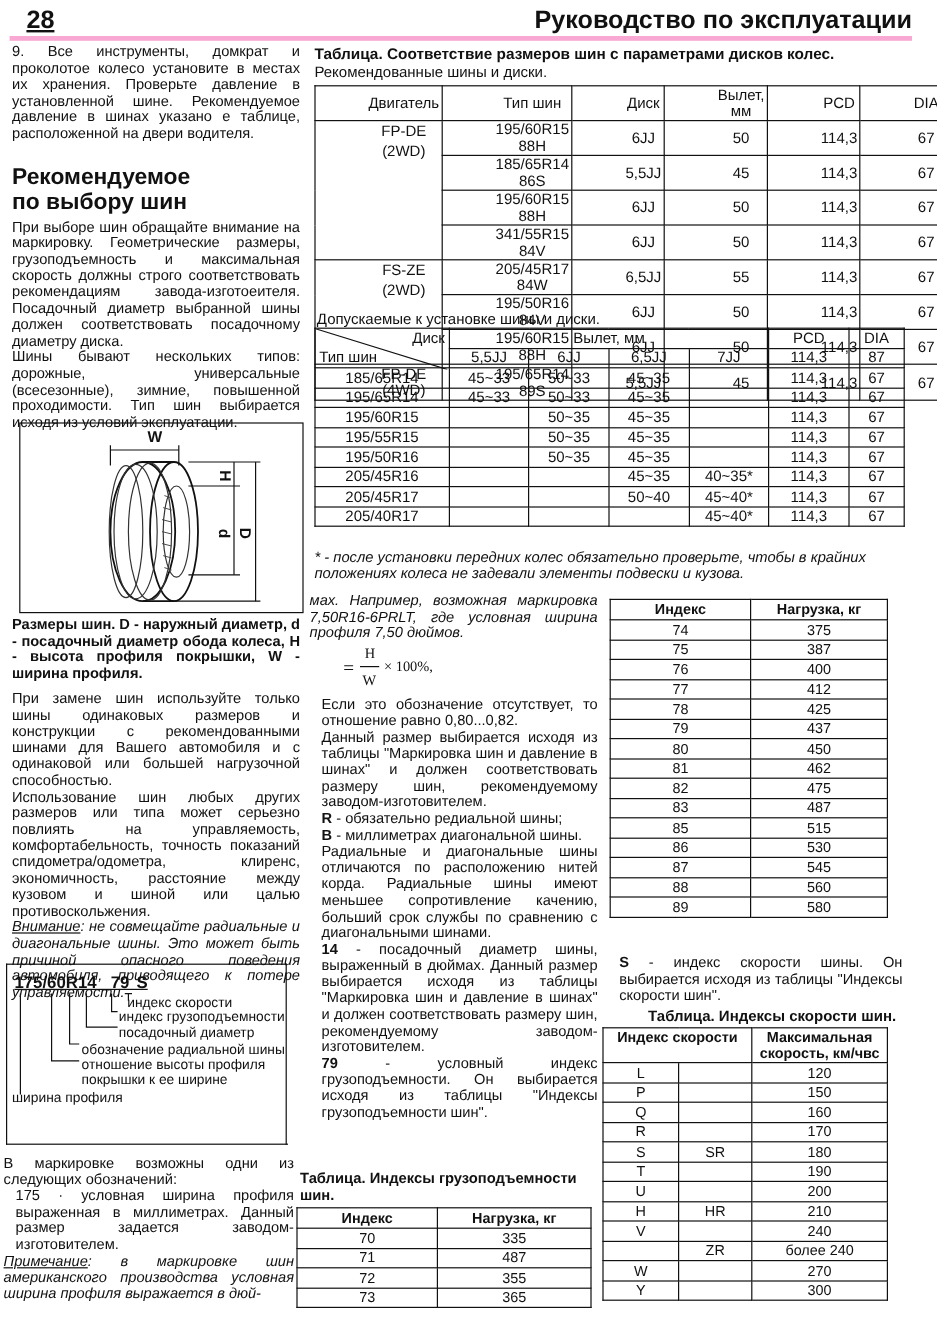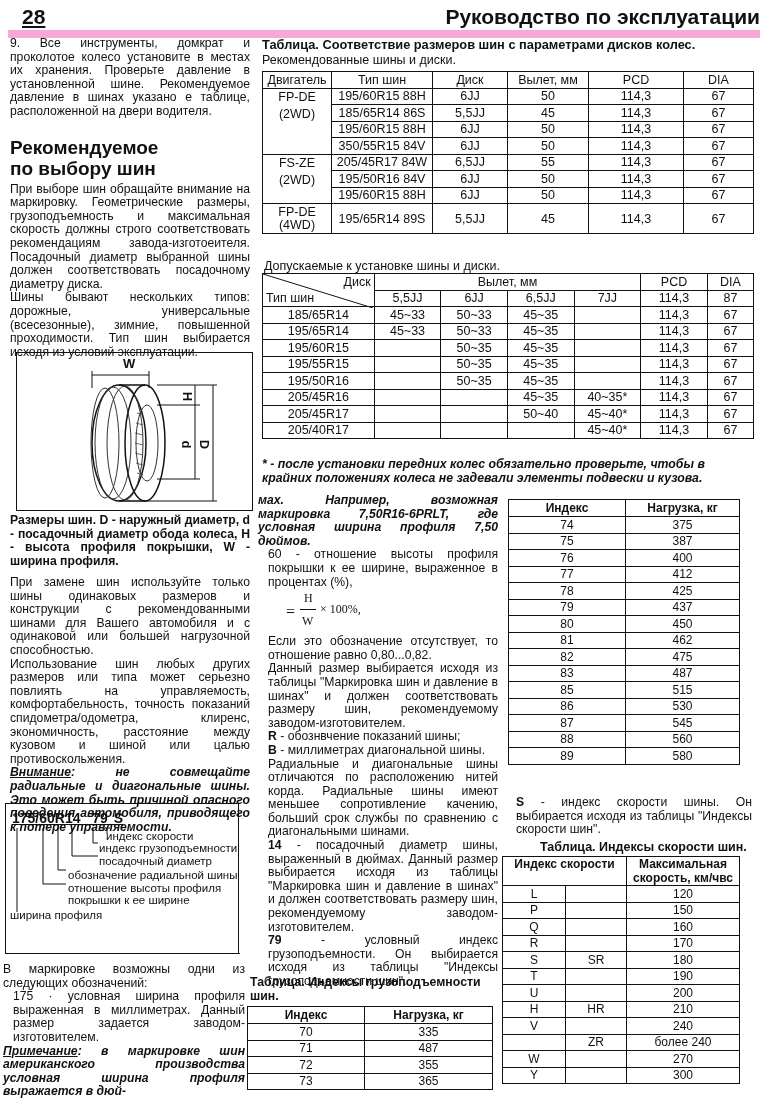--- a/index.html
+++ b/index.html
@@ -1,33 +1,33 @@
 <!DOCTYPE html>
 <html><head>
 <meta charset="utf-8">
 <style>
   html, body { margin: 0; padding: 0; background: #fff; }
   body { width: 781px; height: 1103px; position: relative; overflow: hidden; color: #111;
          font-family: "Liberation Sans", "DejaVu Sans", sans-serif; }
-  .header { position: absolute; left: 8px; top: 4px; width: 752px; height: 26px; border-bottom: 8px solid #f9a8d4; }
+  .header { position: absolute; left: 8px; top: 4px; width: 752px; height: 26px; border-bottom: 4px solid #f9a8d4; }
   .header .pnum { position: absolute; left: 14px; top: 1px; font-size: 21px; font-weight: bold; text-decoration: underline; }
   .header .ptitle { position: absolute; right: 0; top: 1px; font-size: 21px; font-weight: bold; }
   .col { position: absolute; font-size: 12.2px; line-height: 13.6px; }
   .left { left: 10px; width: 240px; }
   .mid { left: 258px; width: 240px; }
   p { margin: 0 0 0 0; text-align: justify; }
   .h2 { font-size: 19px; font-weight: bold; line-height: 21px; margin: 0; }
-  .it { font-style: italic; font-weight: bold; }
+  .it { font-style: italic; }
   .u { text-decoration: underline; }
   .b { font-weight: bold; }
   .ind { padding-left: 10px; }
   table { border-collapse: collapse; }
   td, th { border: 1.3px solid #111; text-align: center; padding: 0 2px; font-weight: normal; }
   .t1 { position: absolute; left: 262px; top: 71px; width: 492px; font-size: 12.5px; }
-  .t1 td { height: 15.5px; line-height: 14px; }
+  .t1 td { height: 15.5px; line-height: 14px; padding-left: 44px; }
   .t2 { position: absolute; left: 262px; top: 273px; width: 492px; font-size: 12.5px; }
   .t2 td { height: 15.5px; line-height: 14px; }
   .cap { position: absolute; font-size: 12.5px; line-height: 14px; }
   .tl { position: absolute; font-size: 12px; }
   .tl td { height: 15.5px; line-height: 14px; }
   .tl th { font-weight: bold; height: 16px; }
   .figbox { position: absolute; border: 1.5px solid #111; }
   .diag-cell { position: relative; }
   .mark-label { position: absolute; font-size: 11.5px; white-space: nowrap; }
 </style>
@@ -155,21 +155,21 @@
         <td>67</td>
   </tr>
   <tr>
     <td>195/60R15 88H</td>
         <td>6JJ</td>
         <td>50</td>
         <td>114,3</td>
         <td>67</td>
   </tr>
   <tr>
-    <td>350/55R15 84V</td>
+    <td>341/55R15 84V</td>
         <td>6JJ</td>
         <td>50</td>
         <td>114,3</td>
         <td>67</td>
   </tr>
   <tr>
     <td rowspan="3" style="vertical-align:top; line-height:17px;border-radius:11px;">FS-ZE (2WD)</td>
     <td>205/45R17 84W</td>
         <td>6,5JJ</td>
         <td>55</td>
@@ -295,31 +295,30 @@
         <td>45~40*</td>
         <td>114,3</td>
         <td>67</td>
       </tr>
 </tbody>
   </table>
 <div class="cap it" style="left:262px; top:458px; width:492px; font-size:12.3px; line-height:13.5px;">* - после установки передних колес обязательно проверьте, чтобы в крайних положениях колеса не задевали элементы подвески и кузова.</div>
 
 <div class="col mid" style="top:494px;">
   <p class="it">мах. Например, возможная маркировка 7,50R16-6PRLT, где условная ширина профиля 7,50 дюймов.</p>
-  <p class="ind">60 - отношение высоты профиля покрышки к ее ширине, выраженное в процентах (%),</p>
   <div style="position:relative; height:46px; font-family:'Liberation Serif', serif; font-size:12px;">
     <span style="position:absolute; left:28px; top:16px; font-size:16px;">=</span>
     <span style="position:absolute; left:46px; top:3px;">H</span>
     <span style="position:absolute; left:42px; top:20px; width:16px; border-top:1px solid #111;"></span>
     <span style="position:absolute; left:44px; top:26px;">W</span>
     <span style="position:absolute; left:62px; top:14px;">× 100%,</span>
   </div>
   <p class="ind">Если это обозначение отсутствует, то отношение равно 0,80...0,82.</p>
   <p class="ind">Данный размер выбирается исходя из таблицы "Маркировка шин и давление в шинах" и должен соответствовать размеру шин, рекомендуемому заводом-изготовителем.</p>
-  <p class="ind"><span class="b">R</span><span> - обознвчение показаний шины;</span></p>
+  <p class="ind"><span class="b">R</span><span> - обязательно редиальной шины;</span></p>
   <p class="ind"><span class="b">B</span><span> - миллиметрах диагональной шины.</span></p>
   <p class="ind">Радиальные и диагональные шины отличаются по расположению нитей корда. Радиальные шины имеют меньшее сопротивление качению, больший срок службы по сравнению с диагональными шинами.</p>
   <p class="ind"><span class="b">14</span><span> - посадочный диаметр шины, выраженный в дюймах. Данный размер выбирается исходя из таблицы "Маркировка шин и давление в шинах" и должен соответствовать размеру шин, рекомендуемому заводом-изготовителем.</span></p>
   <p class="ind"><span class="b">79</span><span> - условный индекс грузоподъемности. Он выбирается исходя из таблицы "Индексы грузоподъемности шин".</span></p>
 </div>
 <div class="cap b" style="left:250px; top:976px; width:245px; font-size:12.3px; line-height:13.5px;">Таблица. Индексы грузоподъемности шин.</div>
 
 <table class="tl" style="left:247px; top:1006px; width:246px;">
   <tbody>
       <tr>

